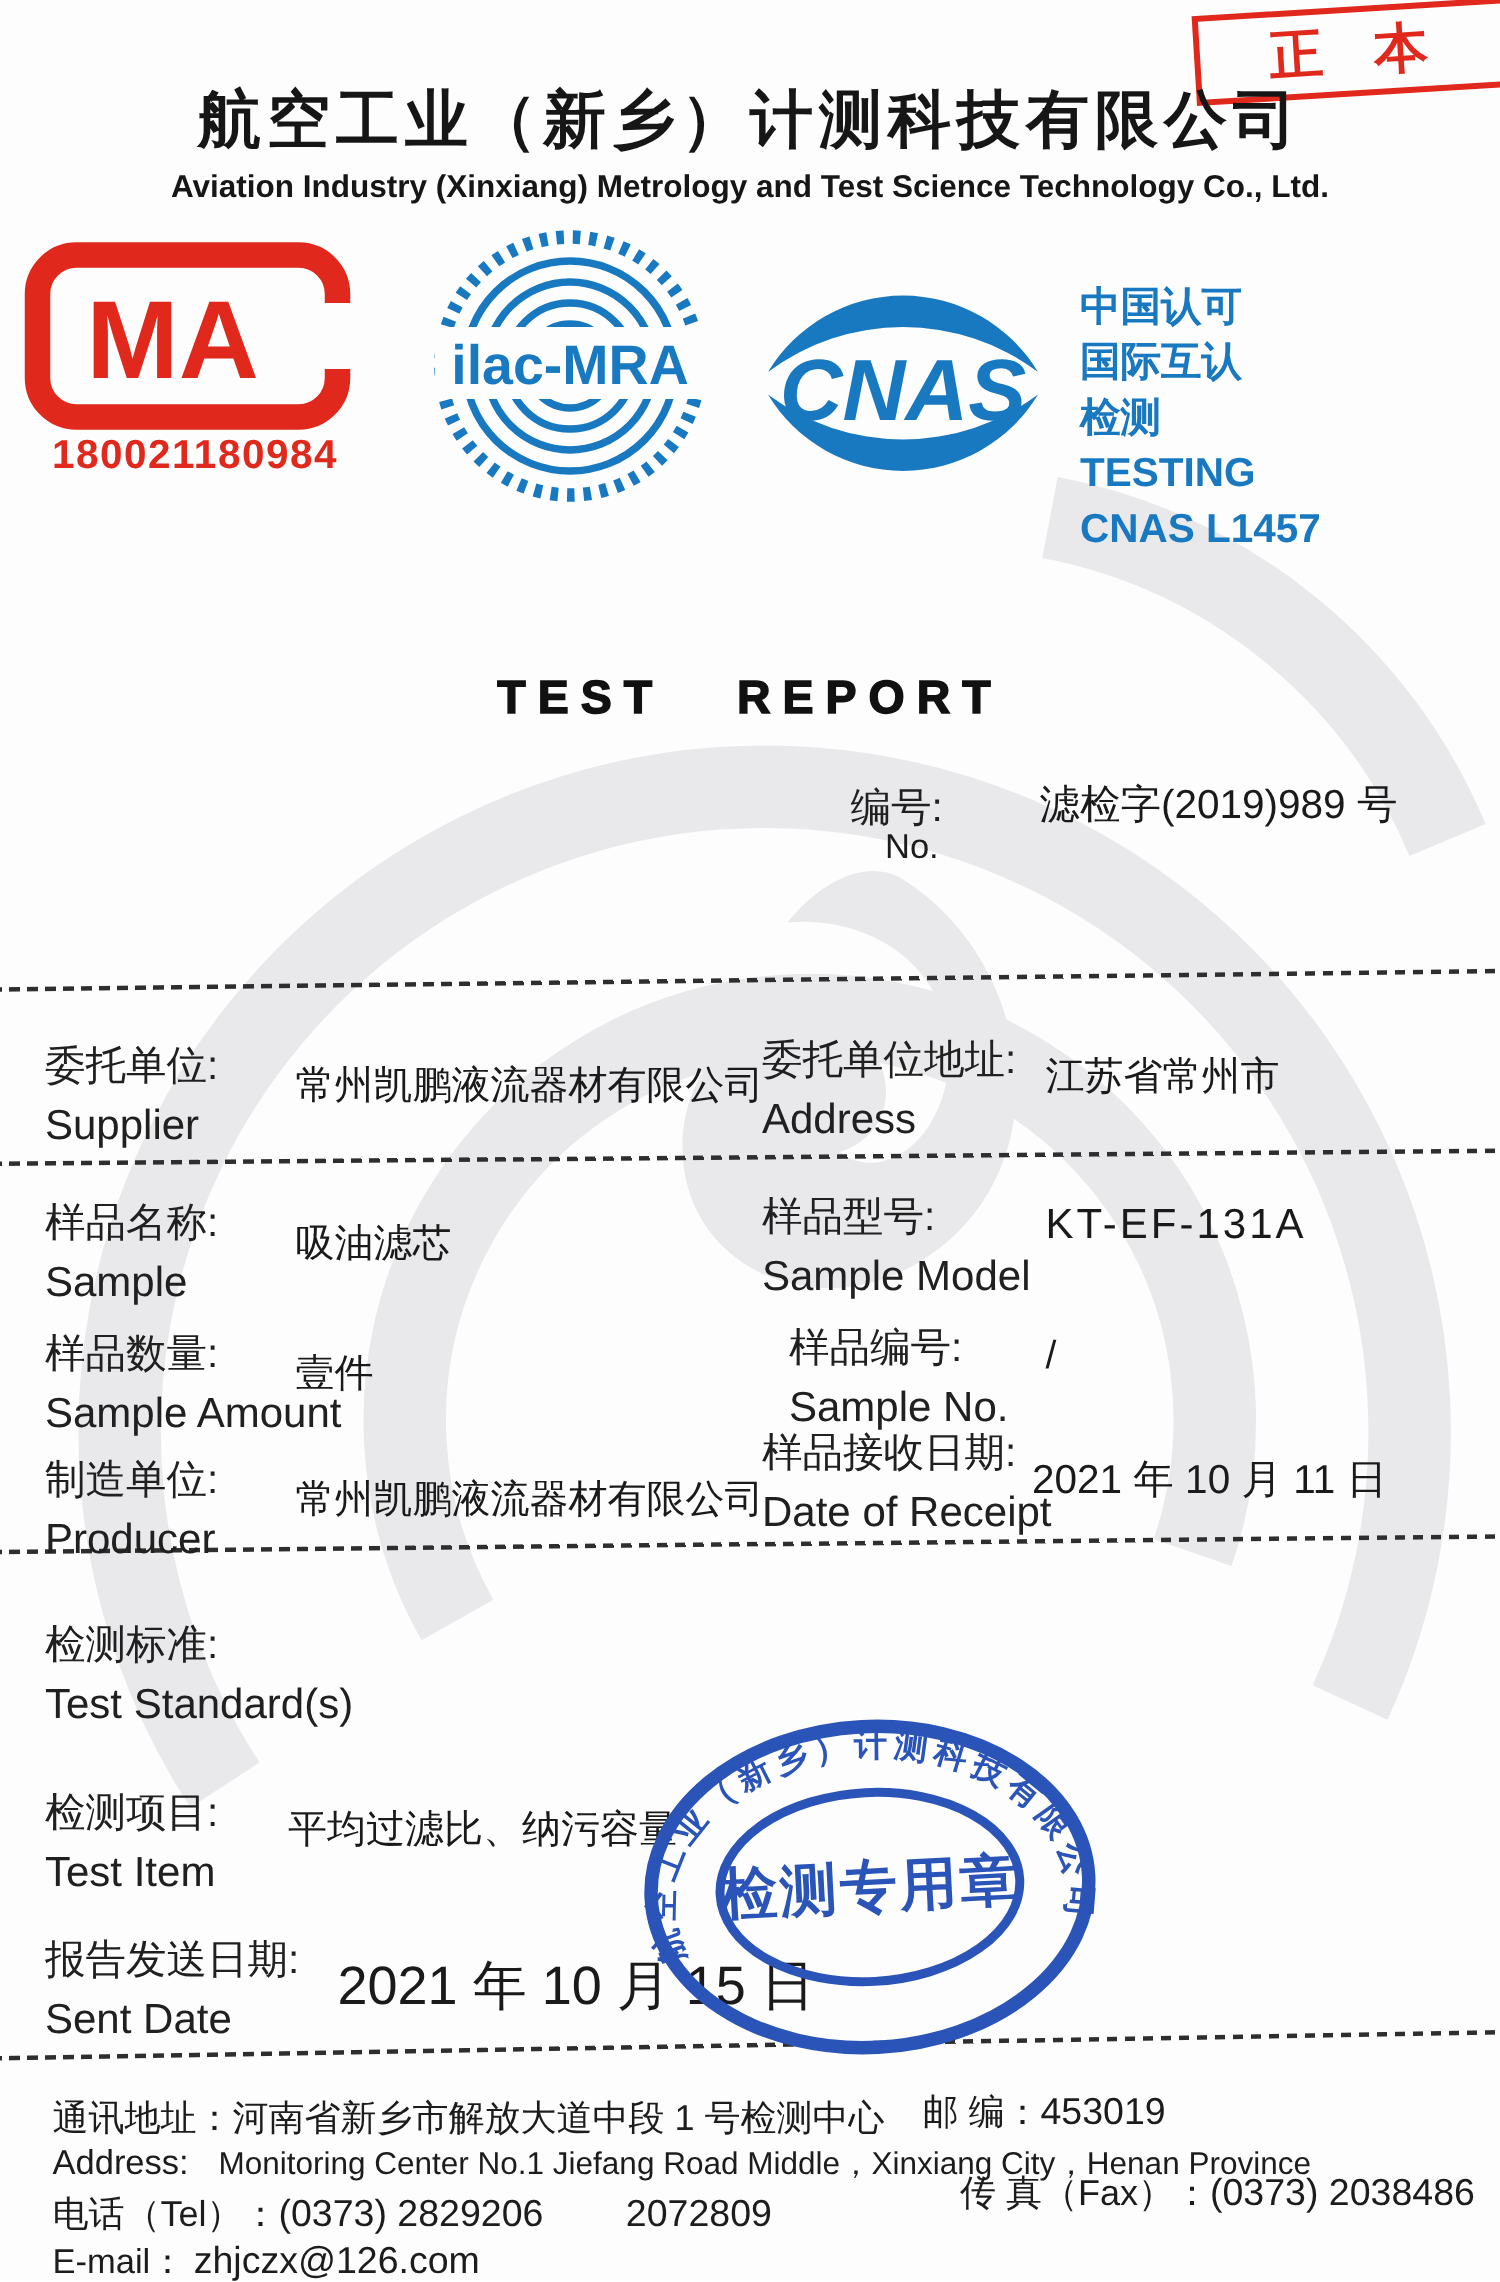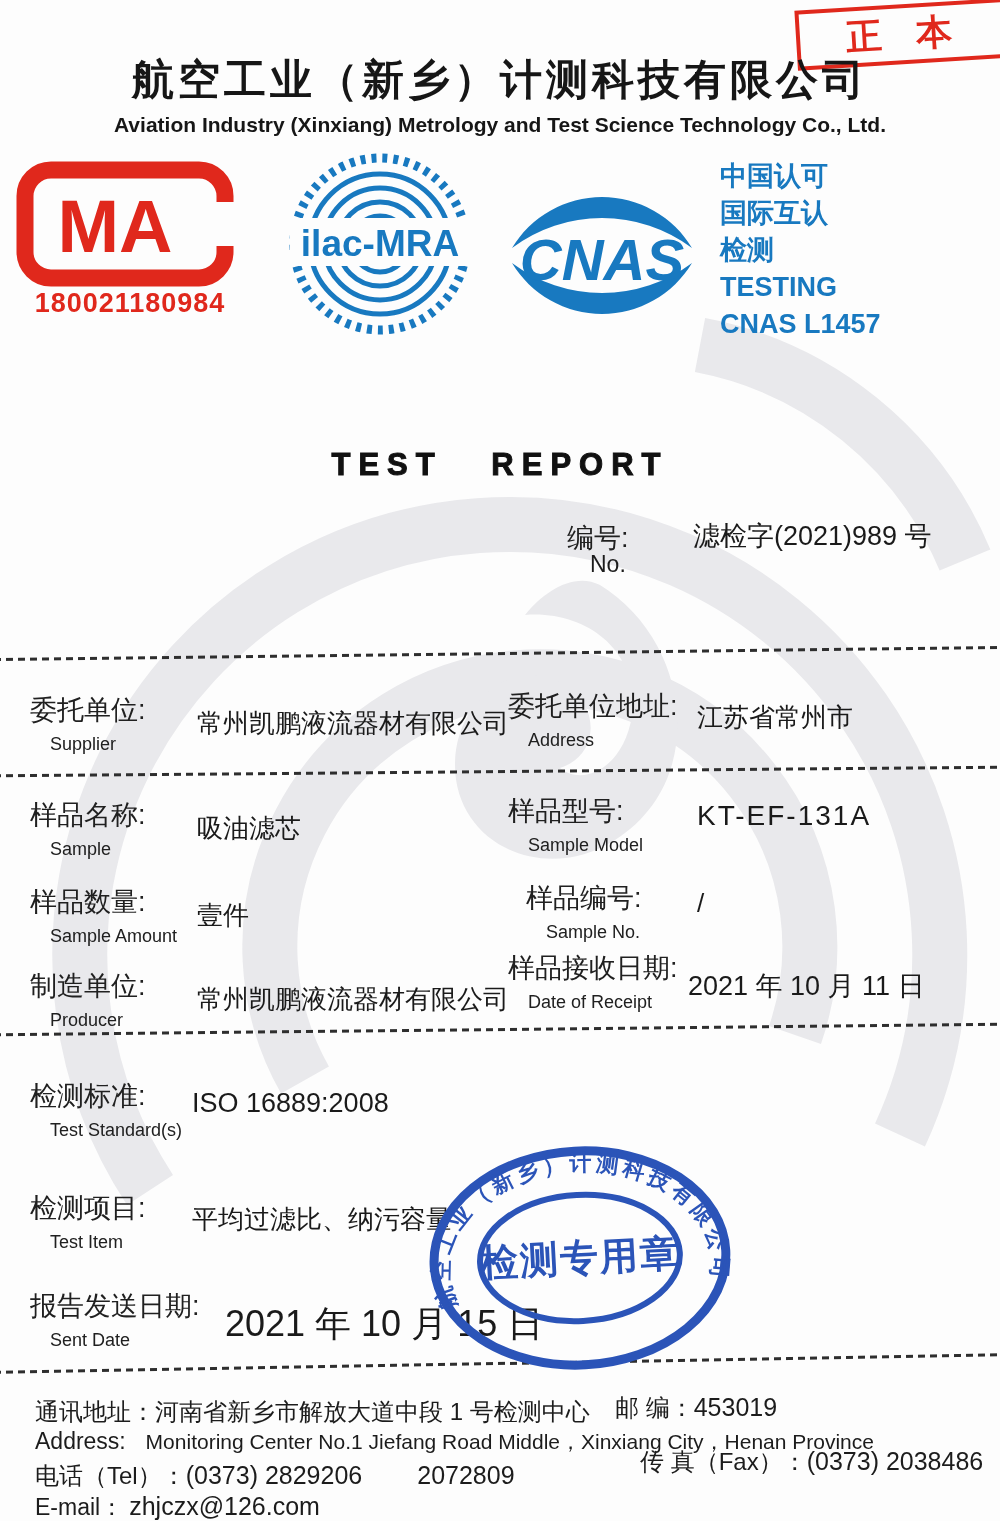--- a/index.html
+++ b/index.html
@@ -8,27 +8,27 @@
   .abs{position:absolute;white-space:nowrap;}
   .center{left:0;width:1000px;text-align:center;}
   
   .title-cn-co{font-size:42px;font-weight:bold;letter-spacing:4px;color:#161616;}
   .title-en-co{font-size:21px;font-weight:bold;color:#161616;}
   
   .orig-box{top:4px;right:-18px;width:196px;height:52px;border:4px solid #e0281c;
             transform:rotate(-3.5deg);display:flex;align-items:center;justify-content:center;
             color:#e0281c;font-size:36px;font-weight:bold;letter-spacing:34px;padding-left:18px;}
   .cma-num{font-size:27px;font-weight:bold;color:#e0281c;letter-spacing:1px;text-align:center;width:230px;}
-  .accr{font-size:27px;font-weight:bold;color:#1879c0;line-height:37px;}
+  .accr{font-size:27px;font-weight:bold;color:#1879c0;line-height:37px;margin-top:28px;}
   
   .title-cn{font-size:88px;font-weight:900;letter-spacing:22px;color:#111;-webkit-text-stroke:3px #111;}
   .title-en{font-size:31px;font-weight:800;letter-spacing:8px;word-spacing:32px;color:#111;-webkit-text-stroke:1px #111;}
   
   .label-cn{font-size:27px;color:#202020;}
-  .label-en{font-size:18px;margin-top:6px;color:#202020;margin-left:20px;}
+  .label-en{font-size:28px;margin-top:6px;color:#202020;}
   .value{font-size:26px;color:#1a1a1a;}
   .dash{position:absolute;left:-6px;width:1014px;height:3px;
         background:repeating-linear-gradient(90deg,#2e2e2e 0 7px,transparent 7px 12px);}
   
   .f-cn{font-size:24px;}
   .f-en{font-size:21px;}
   .uline{border-bottom:2px solid #222;padding-bottom:1px;}
   .seal-wrap{left:425px;top:1143px;width:310px;height:232px;transform:rotate(-3deg);}
 </style>
 </head>
@@ -83,21 +83,21 @@
     <div>国际互认</div>
     <div>检测</div>
     <div>TESTING</div>
     <div>CNAS L1457</div>
   </div>
 
   <div class="abs center title-en" style="top:447px;">TEST REPORT</div>
 
   <div class="abs label-cn" style="left:567px;top:520px;">编号:</div>
   <div class="abs" style="left:590px;top:551px;font-size:23px;">No.</div>
-  <div class="abs value" style="left:693px;top:518px;font-size:27px;">滤检字(2021)989 号</div>
+  <div class="abs value" style="left:693px;top:518px;font-size:27px;">滤检字(2019)989 号</div>
 
   <div class="dash" style="top:652px;transform:rotate(-0.7deg);"></div>
   <div class="dash" style="top:770px;transform:rotate(-0.5deg);"></div>
   <div class="dash" style="top:1028px;transform:rotate(-0.6deg);"></div>
   <div class="dash" style="top:1362px;transform:rotate(-1deg);"></div>
 
   <div class="abs" style="left:30px;top:692px;">
     <div class="label-cn">委托单位:</div>
     <div class="label-en">Supplier</div>
   </div>
@@ -142,21 +142,20 @@
   <div class="abs" style="left:508px;top:950px;">
     <div class="label-cn">样品接收日期:</div>
     <div class="label-en">Date of Receipt</div>
   </div>
   <div class="abs value" style="left:688px;top:968px;font-size:27px;">2021 年 10 月 11 日</div>
 
   <div class="abs" style="left:30px;top:1078px;">
     <div class="label-cn">检测标准:</div>
     <div class="label-en">Test Standard(s)</div>
   </div>
-  <div class="abs value" style="left:192px;top:1088px;font-size:27px;">ISO 16889:2008</div>
 
   <div class="abs" style="left:30px;top:1190px;">
     <div class="label-cn">检测项目:</div>
     <div class="label-en">Test Item</div>
   </div>
   <div class="abs value" style="left:192px;top:1202px;">平均过滤比、纳污容量</div>
 
   <div class="abs" style="left:30px;top:1288px;">
     <div class="label-cn">报告发送日期:</div>
     <div class="label-en">Sent Date</div>

